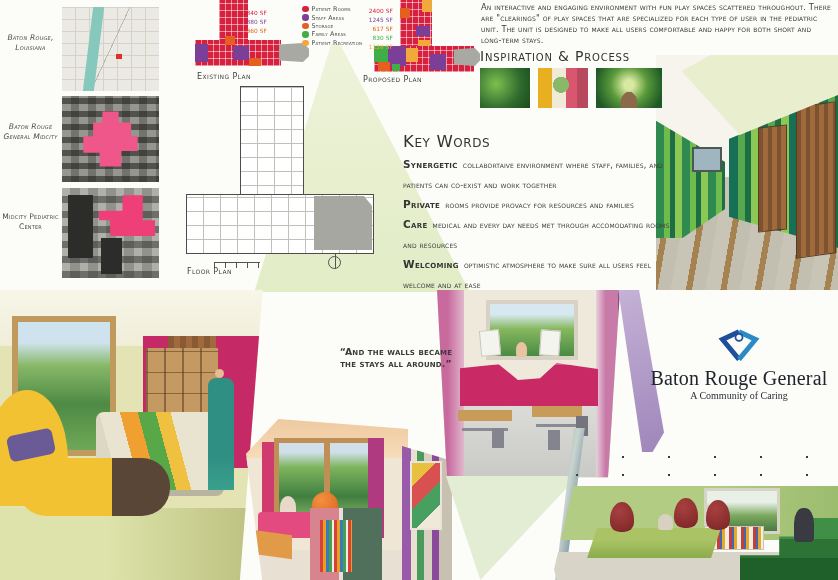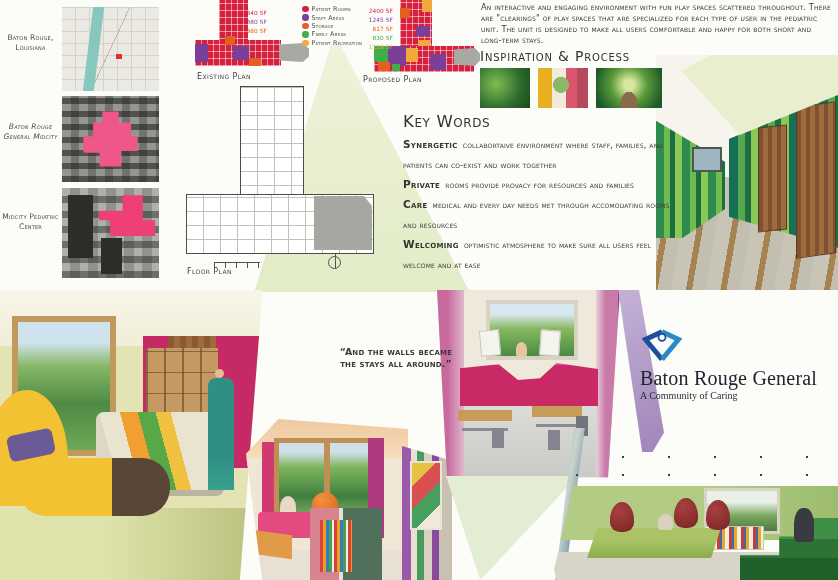--- a/index.html
+++ b/index.html
@@ -61,21 +61,21 @@
 
   
   .wedge{position:absolute;background:linear-gradient(180deg,#eef3da,#e2ecc6);z-index:0;}
 
   
   .intro{position:absolute;left:481px;top:2px;width:352px;font-size:8.3px;line-height:1.32;
     font-variant:small-caps;letter-spacing:.15px;color:#3a3a38;z-index:2;}
   .insp-h{position:absolute;left:480px;top:48px;font-size:14px;letter-spacing:.8px;
     font-variant:small-caps;color:#333;z-index:2;}
   .thumb{position:absolute;top:68px;height:40px;z-index:2;}
-  .kwblock{position:absolute;left:403px;top:112px;width:270px;z-index:2;}
+  .kwblock{position:absolute;left:403px;top:132px;width:270px;z-index:2;}
   .kwh{font-size:16.5px;letter-spacing:.6px;font-variant:small-caps;color:#333;margin:0 0 2px 0;}
   .kw{margin:0;line-height:1.25;font-variant:small-caps;}
   .kwt{font-weight:bold;font-size:10.5px;letter-spacing:.3px;color:#343432;}
   .kwd{font-size:8.2px;color:#3c3c3a;letter-spacing:.15px;}
 
   
   .corridor{position:absolute;left:656px;top:55px;width:182px;height:235px;background:#f6f4ec;overflow:hidden;z-index:1;}
   .cfloor{position:absolute;left:0;top:52%;width:100%;height:48%;
     background:repeating-linear-gradient(100deg,#c9c5b6 0 15px,#a5824f 15px 21px,#c2beb0 21px 34px);}
   .cpanelL{position:absolute;left:0;top:28%;width:38%;height:50%;
@@ -94,33 +94,33 @@
   .shard{position:absolute;overflow:hidden;z-index:2;}
   .L{position:absolute;}
   .figure::before{content:"";position:absolute;top:-9px;left:28%;width:9px;height:9px;border-radius:50%;background:#e4bc96;}
 
   
   .quote{position:absolute;left:312px;top:346px;width:168px;text-align:center;z-index:3;
     font-variant:small-caps;color:#38383
 6;}
   .q1{font-size:9.3px;font-weight:600;line-height:1.3;letter-spacing:.2px;}
   .q2{font-size:7.2px;line-height:1.35;margin-top:3px;}
-  .logo{position:absolute;left:640px;top:326px;width:198px;z-index:3;}
+  .logo{position:absolute;left:640px;top:326px;width:198px;text-align:center;z-index:3;}
   .logo-name{font-family:"Liberation Serif",serif;font-size:20px;color:#20242e;letter-spacing:.2px;line-height:1;}
   .logo-tag{font-family:"Liberation Serif",serif;font-size:10px;color:#2a2e3a;margin-top:2px;}
 </style>
 </head>
 <body>
 
 <div class="poster">
 
   <div class="wedge" style="left:252px;top:44px;width:220px;height:248px;clip-path:polygon(36% 0,40% 0,99% 100%,1% 100%);"></div>
   <div class="wedge" style="left:700px;top:55px;width:138px;height:62px;clip-path:polygon(14% 0,100% 0,100% 18%,36% 100%);"></div>
 
-  <div class="map-label" style="top:33px;">Baton Rouge, Louisiana</div>
+  <div class="map-label" style="top:33px;font-style:italic;">Baton Rouge, Louisiana</div>
   <div class="map street" style="top:7px;height:84px;">
     <div class="river"></div>
     <div class="reddot"></div>
   </div>
 
   <div class="map-label" style="top:122px;font-style:italic;">Baton Rouge General Midcity</div>
   <div class="map aerial1" style="top:96px;height:86px;">
     <div class="pinkblob"></div>
   </div>
 

